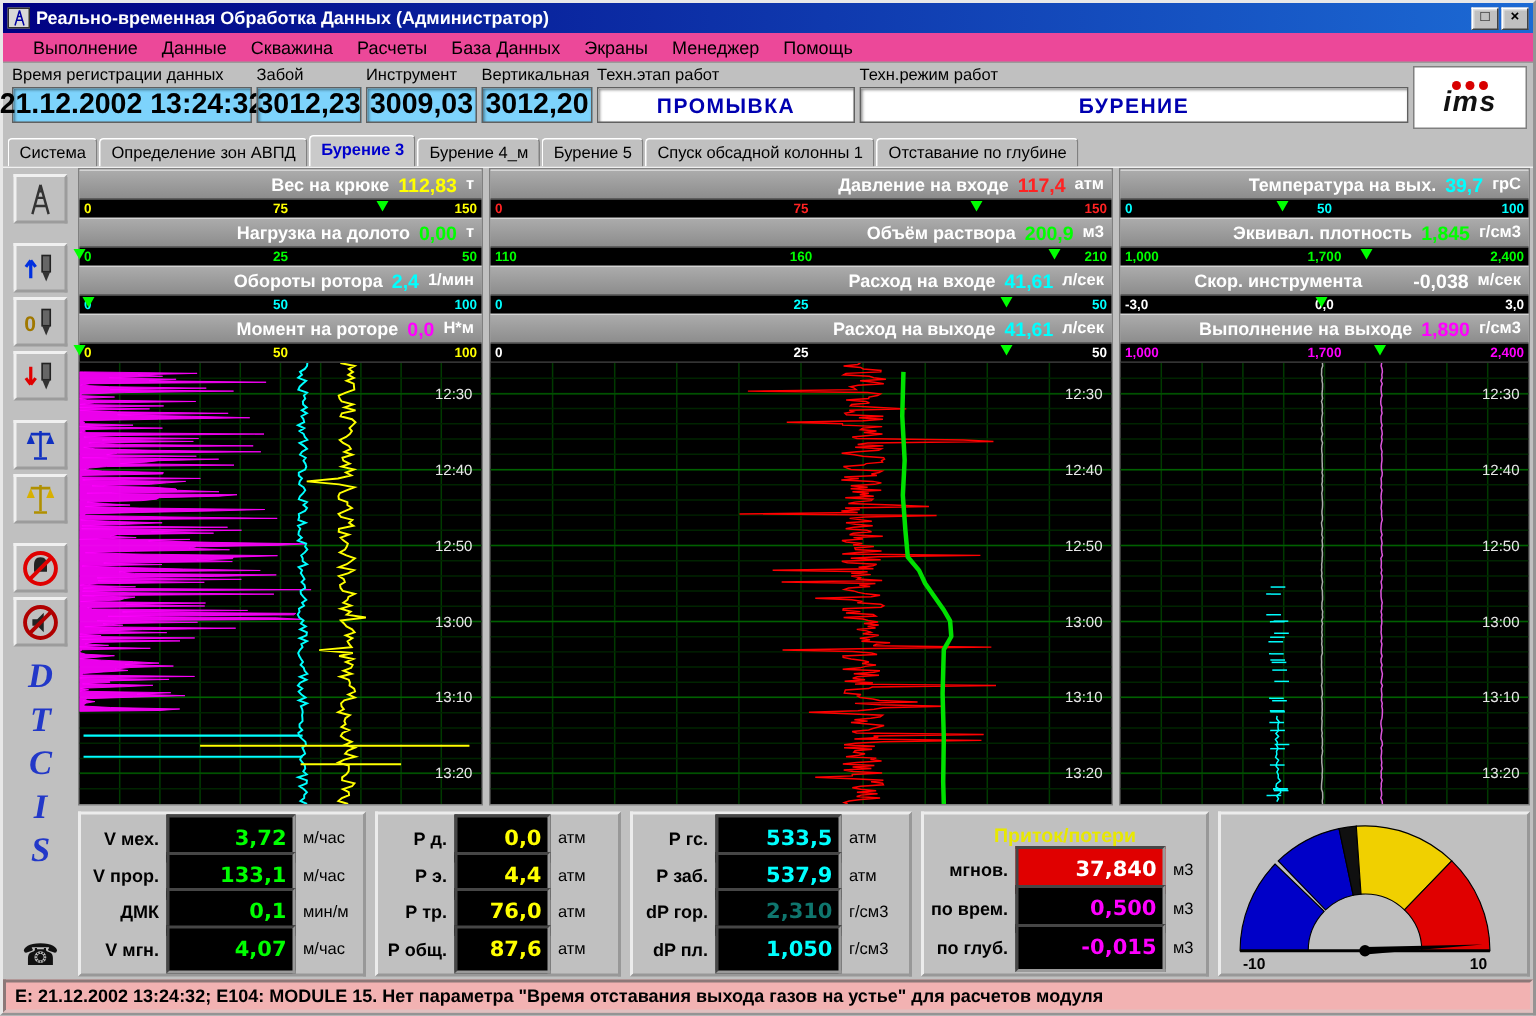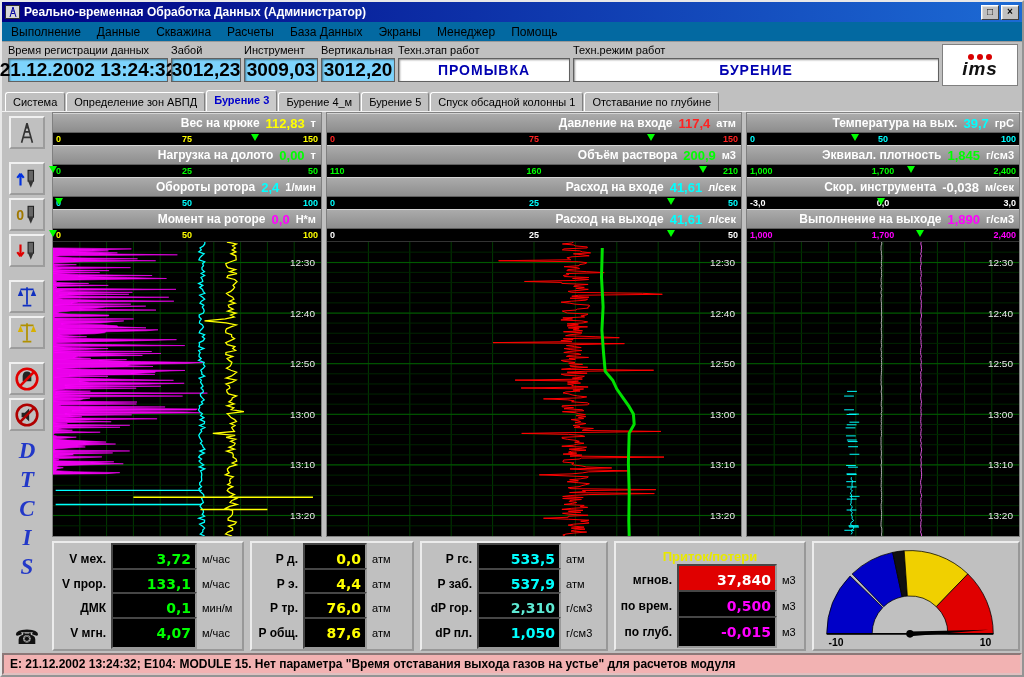--- a/index.html
+++ b/index.html
@@ -7,21 +7,21 @@
   body{font-family:"Liberation Sans",sans-serif;background:#c0c0c0;font-size:12px}
   .window{width:1024px;height:677px;display:flex;flex-direction:column;background:#c0c0c0;border:2px outset #e8e8e8}
 
   
   .titlebar{flex:0 0 20px;background:linear-gradient(90deg,#000082,#1c6ad4);display:flex;align-items:center;padding:0 3px;color:#fff}
   .app-icon{width:15px;height:14px;background:#d8d8d8;border:1px solid #303030;display:flex;align-items:center;justify-content:center}
   .title-text{flex:1;font-size:12px;font-weight:bold;margin-left:4px;white-space:nowrap;overflow:hidden}
   .winbtn{width:18px;height:15px;margin-left:2px;background:#c0c0c0;border:1px solid;border-color:#ffffff #404040 #404040 #ffffff;box-shadow:inset 1px 1px 0 #dfdfdf;font-size:10px;font-weight:bold;line-height:12px;text-align:center;padding:0;color:#000;font-family:"Liberation Sans",sans-serif}
 
   
-  .menubar{flex:0 0 20px;display:flex;align-items:center;padding:0 1px;border-bottom:1px solid #9a9a9a;background:#0369a1}
+  .menubar{flex:0 0 20px;display:flex;align-items:center;padding:0 12px;border-bottom:1px solid #9a9a9a;background:#ec4899}
   .menu-item{padding:2px 8px;white-space:nowrap;cursor:default}
 
   
   .inforow{flex:0 0 48px;display:flex;align-items:flex-start;padding:2px 4px 2px 6px;gap:3px}
   .ifield{display:flex;flex-direction:column}
   .ilabel{font-size:11px;height:14px;white-space:nowrap;overflow:hidden}
   .ival{height:24px;border:1px solid #606060;box-shadow:inset 1px 1px 2px rgba(0,0,0,.45);display:flex;align-items:center;justify-content:center;font-weight:bold;white-space:nowrap}
   .val-yellow{background:#7dd3fc;color:#000;font-size:19px}
   .val-white{background:#ffffff;color:#0000b0;font-size:14px;letter-spacing:1px}
   .w-time{width:160px}.w-zaboy{width:70px}.w-instr{width:74px}.w-vert{width:74px}.w-stage{width:172px}.w-mode{flex:1}
@@ -466,21 +466,21 @@
             <div class="pscale">
               <span class="smin" style="color: rgb(0, 255, 0);">1,000</span>
               <span class="smid" style="color: rgb(0, 255, 0);">1,700</span>
               <span class="smax" style="color: rgb(0, 255, 0);">2,400</span>
               <span class="marker" style="left: calc(60.4% - 4px);"></span>
             </div>
           </div>
           <div class="prow">
             <div class="phead">
               <span class="lbl">Скор. инструмента</span>
-              <span class="val" style="color: rgb(255, 255, 255);">-0,038</span>
+              <span class="val" style="color: rgb(255, 255, 255); margin-left: 28px;">-0,038</span>
               <span class="unit">м/сек</span>
             </div>
             <div class="pscale">
               <span class="smin" style="color: rgb(255, 255, 255);">-3,0</span>
               <span class="smid" style="color: rgb(255, 255, 255);">0,0</span>
               <span class="smax" style="color: rgb(255, 255, 255);">3,0</span>
               <span class="marker" style="left: calc(49.4% - 4px);"></span>
             </div>
           </div>
           <div class="prow">
@@ -633,21 +633,21 @@
               <span class="cval" style="color: rgb(0, 255, 255);">533,5</span>
               <span class="cunit">атм</span>
             </div>
           <div class="crow">
               <span class="clabel">Р заб.</span>
               <span class="cval" style="color: rgb(0, 255, 255);">537,9</span>
               <span class="cunit">атм</span>
             </div>
           <div class="crow">
               <span class="clabel">dP гор.</span>
-              <span class="cval" style="color: #5eead4;">2,310</span>
+              <span class="cval" style="color: #0f766e;">2,310</span>
               <span class="cunit">г/см3</span>
             </div>
           <div class="crow">
               <span class="clabel">dP пл.</span>
               <span class="cval" style="color: rgb(0, 255, 255);">1,050</span>
               <span class="cunit">г/см3</span>
             </div>
         </div>
         <div class="cluster c4">
           <div class="ctitle">Приток/потери</div>

